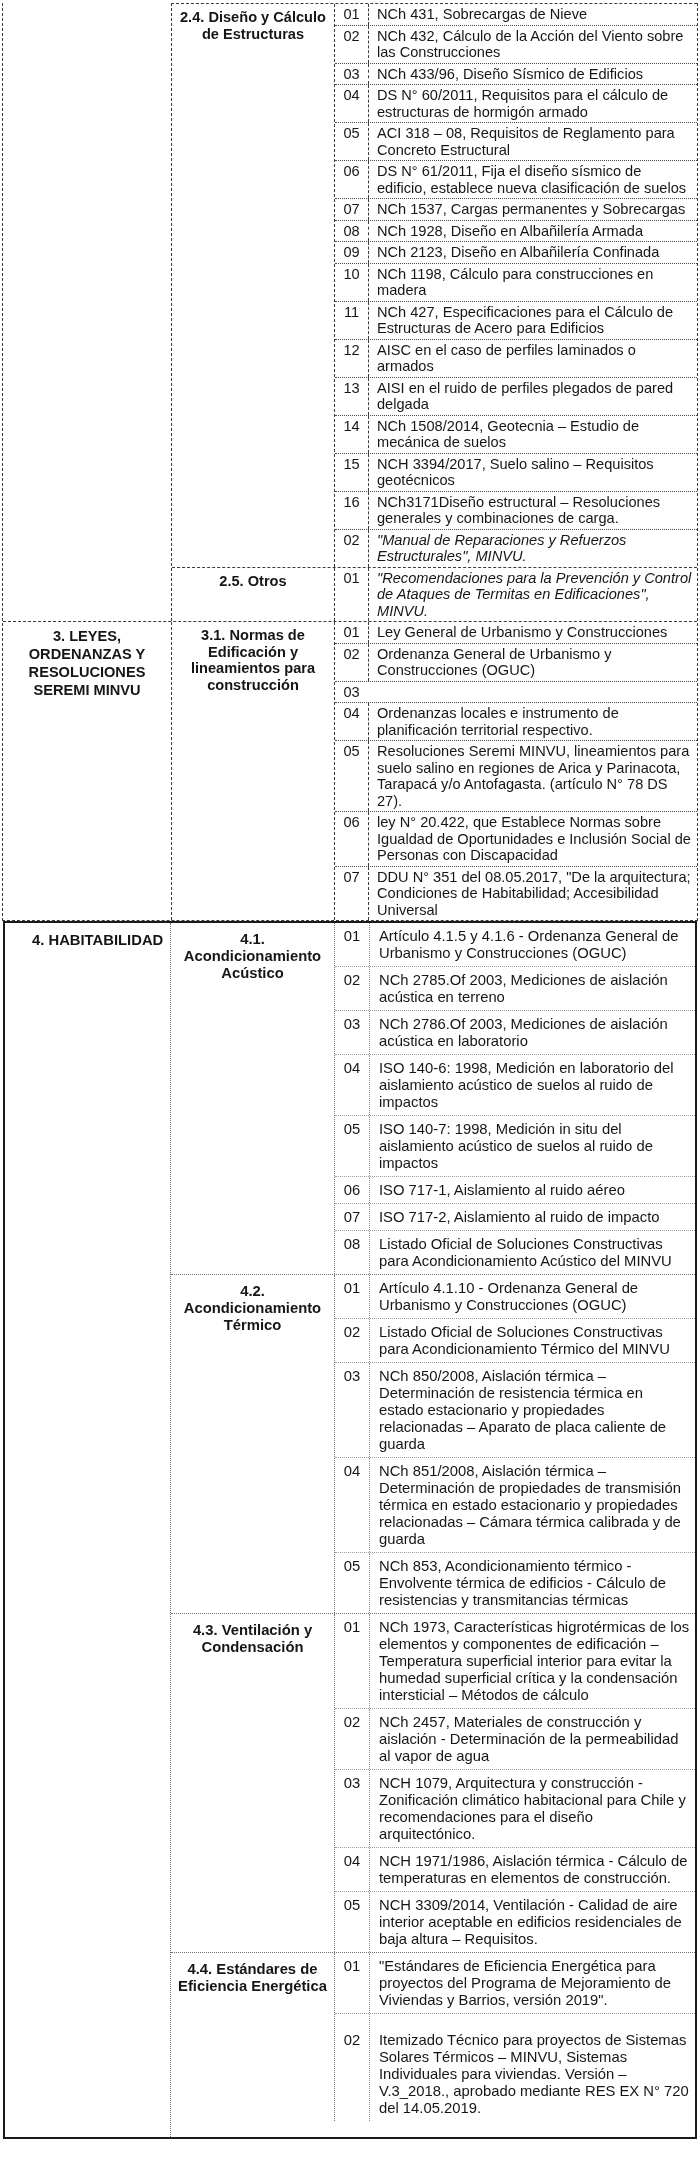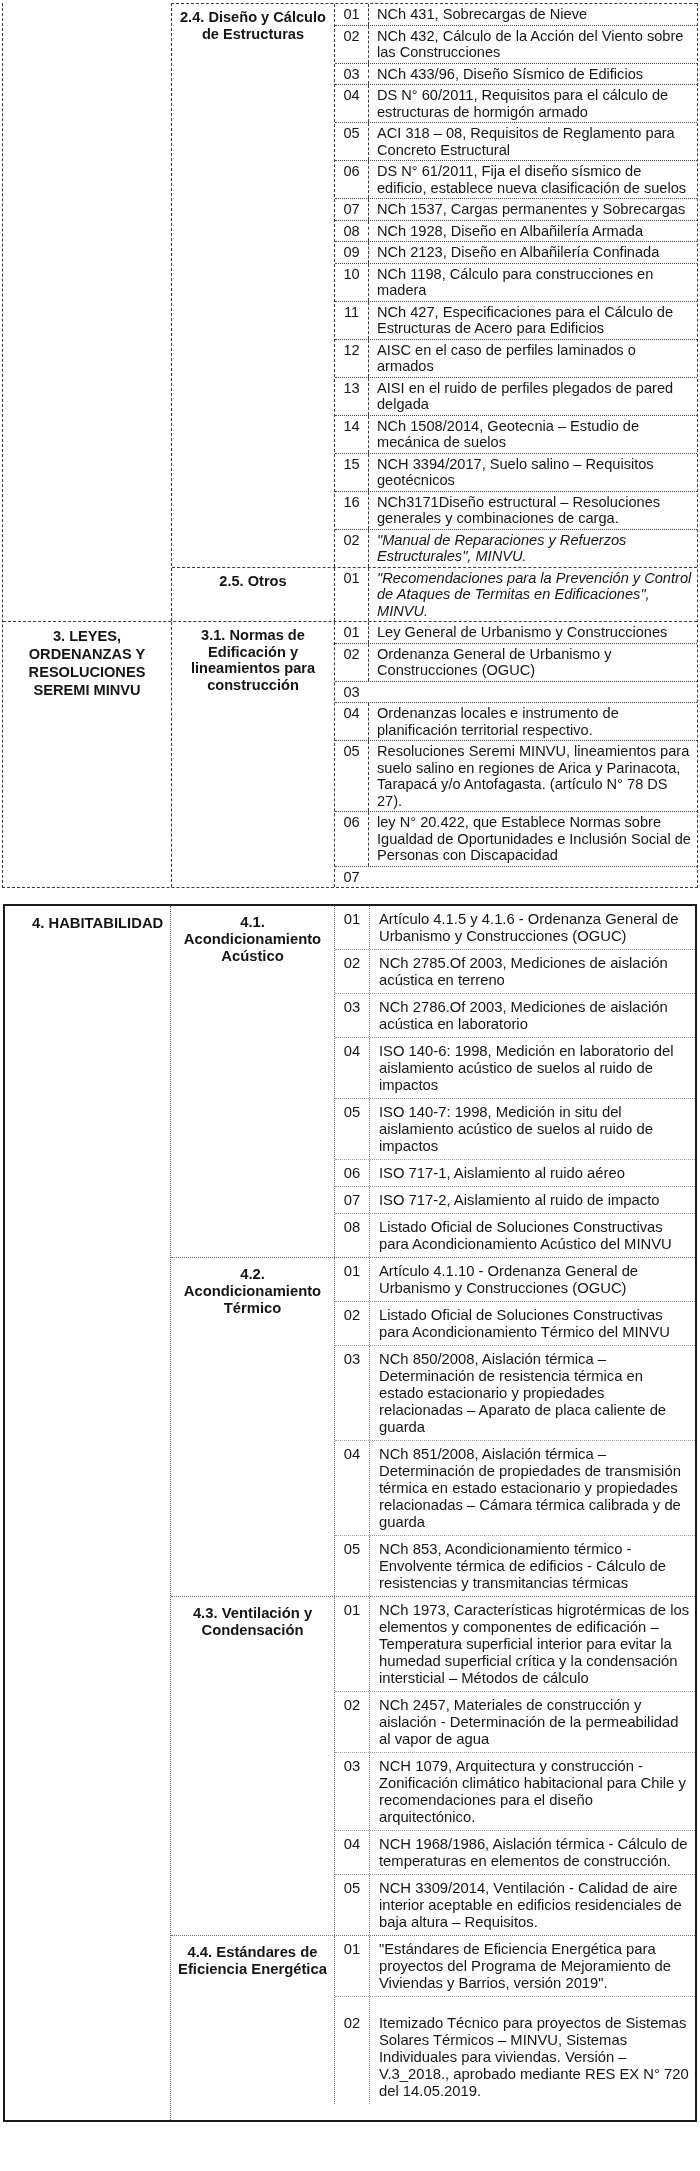--- a/index.html
+++ b/index.html
@@ -35,21 +35,21 @@
   .t1 .row + .row{border-top:1px dotted #4a4a4a;}
   .t1 .num{text-align:center;padding:2px 1px 2px;}
   .t1 .txt{border-left:1px dashed #3c3c3c;padding:2px 5px 2px 8px;}
   .t1 .cat{
     font-weight:bold;text-align:center;white-space:pre-line;
     padding-top:5px;line-height:18px;
   }
 
   
   .t2{
-    margin:16px 0 0 3px;
+    margin:0 0 0 3px;
     width:690px;
     border:2px solid #1a1a1a;
     font-size:14.8px;
     line-height:17px;
   }
   .t2 .band{display:grid;grid-template-columns:165px 1fr;min-height:1190px;}
   .t2 .rightpart{border-left:1px dotted #6f6f6f;}
   .t2 .section{display:grid;grid-template-columns:164px 1fr;}
   .t2 .section + .section{border-top:1px dotted #707070;}
   .t2 .section:last-child{padding-bottom:16px;}
@@ -201,20 +201,21 @@
               <div class="row">
               <div class="num">05</div>
               <div class="txt">Resoluciones Seremi MINVU, lineamientos para suelo salino en regiones de Arica y Parinacota, Tarapacá y/o Antofagasta. (artículo N° 78 DS 27).</div>
             </div>
               <div class="row">
               <div class="num">06</div>
               <div class="txt">ley N° 20.422, que Establece Normas sobre Igualdad de Oportunidades e Inclusión Social de Personas con Discapacidad</div>
             </div>
               <div class="row">
               <div class="num">07</div>
+              <div class="txt">DDU N° 351 del 08.05.2017, "De la arquitectura; Condiciones de Habitabilidad; Accesibilidad Universal</div>
             </div>
             </div>
         </div>
 
       </div>
     </div>
 
   </div>
 
   <div class="t2">
@@ -304,21 +305,21 @@
               <div class="row">
               <div class="num">02</div>
               <div class="txt">NCh 2457, Materiales de construcción y aislación - Determinación de la permeabilidad al vapor de agua</div>
             </div>
               <div class="row">
               <div class="num">03</div>
               <div class="txt">NCH 1079, Arquitectura y construcción - Zonificación climático habitacional para Chile y recomendaciones para el diseño arquitectónico.</div>
             </div>
               <div class="row">
               <div class="num">04</div>
-              <div class="txt">NCH 1968/1986, Aislación térmica - Cálculo de temperaturas en elementos de construcción.</div>
+              <div class="txt">NCH 1971/1986, Aislación térmica - Cálculo de temperaturas en elementos de construcción.</div>
             </div>
               <div class="row">
               <div class="num">05</div>
               <div class="txt">NCH 3309/2014, Ventilación - Calidad de aire interior aceptable en edificios residenciales de baja altura – Requisitos.</div>
             </div>
             </div>
         </div>
 
         <div class="section">
           <div class="subhead">4.4. Estándares de

